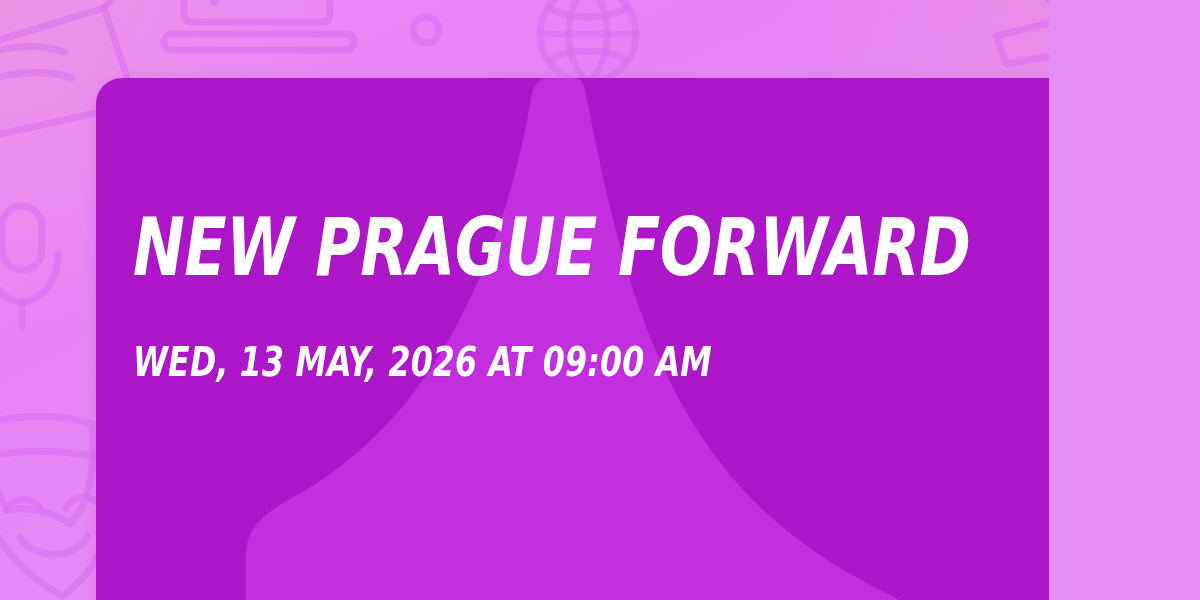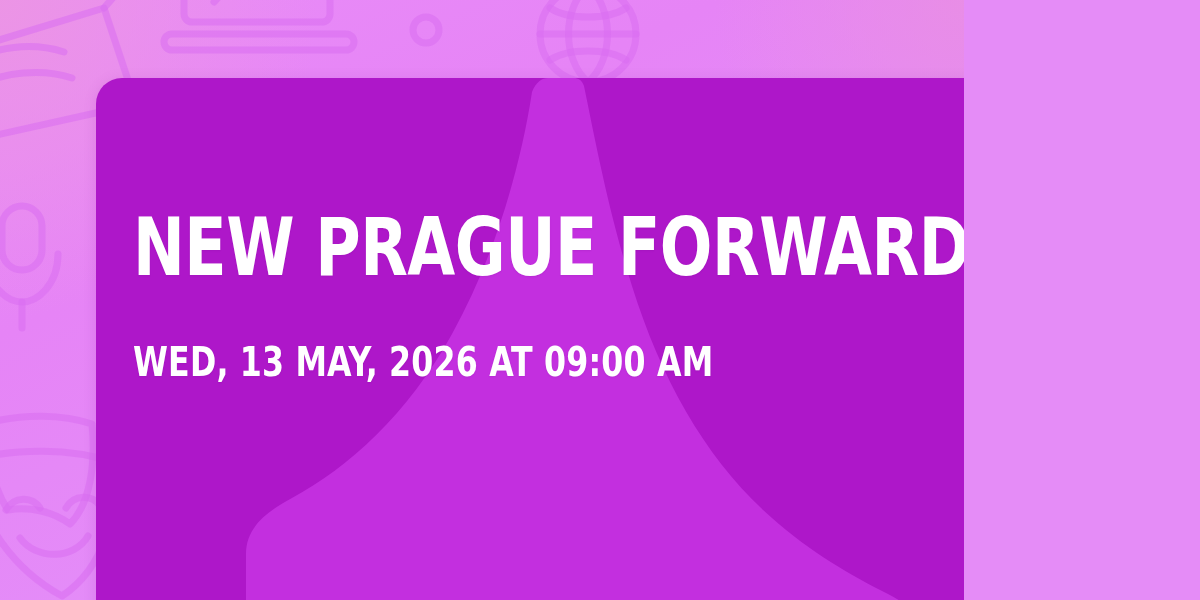--- a/index.html
+++ b/index.html
@@ -14,27 +14,28 @@
   body {
     font-family:"Liberation Sans", sans-serif;
     background:#e58cf7;
     position:relative;
   }
 
   
   #banner {
     position:absolute;
     inset:0;
-    width:964px;
+    width:1049px;
     height:600px;
     overflow:hidden;
     background:
       radial-gradient(circle at 0% 0%, rgba(236,150,226,0.85) 0%, rgba(236,150,226,0.0) 28%),
       radial-gradient(circle at 100% 0%, rgba(233,143,226,0.80) 0%, rgba(233,143,226,0.0) 22%),
       linear-gradient(155deg, #e98df8 0%, #e684f6 32%, #e48cf8 62%, #e096fb 100%);
+    font-style: italic;
   }
 
   
   #bg-pattern {
     position:absolute;
     inset:0;
     pointer-events:none;
   }
   #bg-pattern svg {
     position:absolute;

